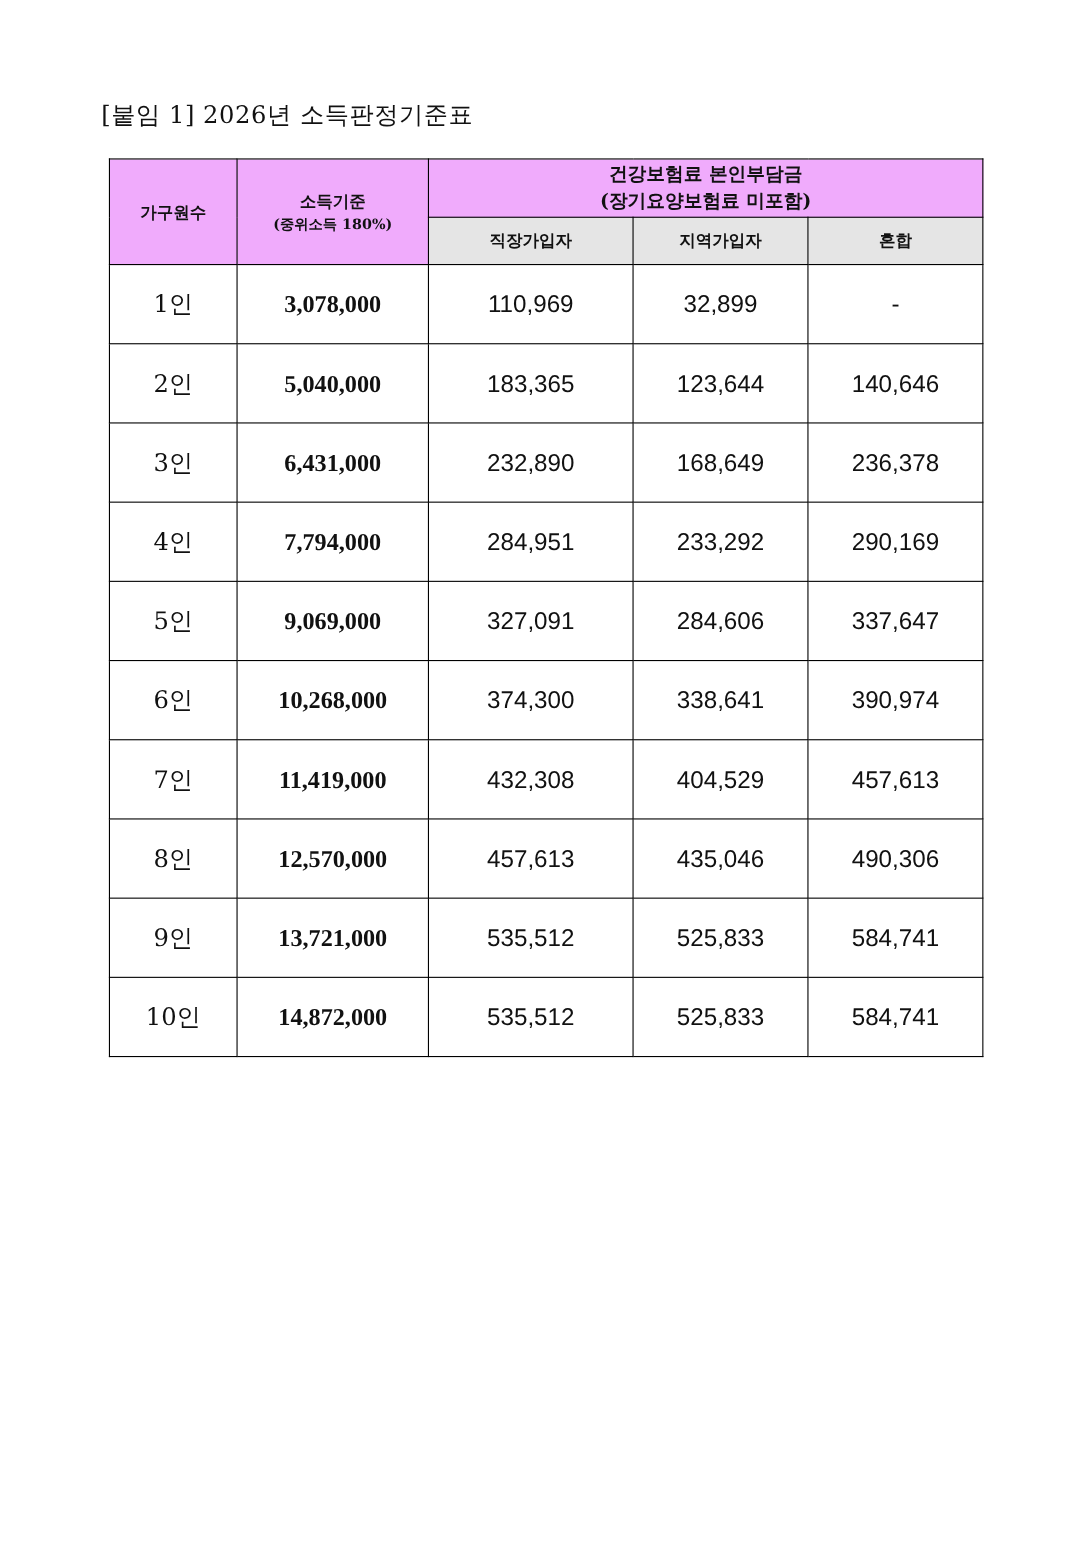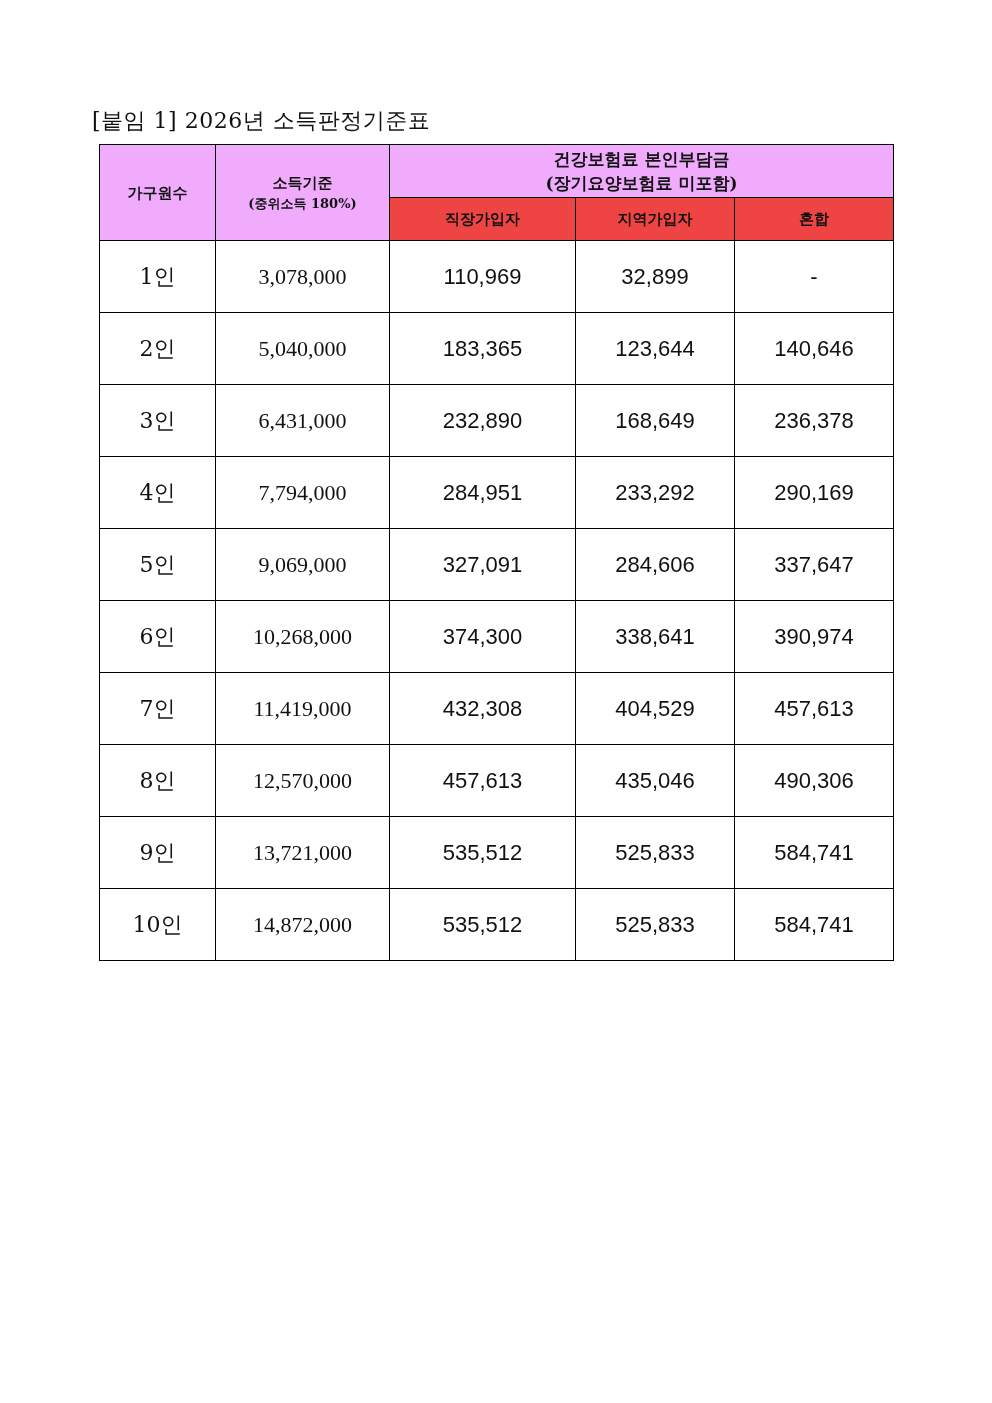--- a/index.html
+++ b/index.html
@@ -1,40 +1,40 @@
 <!DOCTYPE html>
 <html><head>
 <meta charset="utf-8">
 <style>
   html, body { margin: 0; padding: 0; background: #ffffff; }
   body { width: 992px; height: 1403px; position: relative; font-family: "DejaVu Serif", "Liberation Serif", serif; color: #111; }
   .title {
     position: absolute; left: 92px; top: 90px;
-    font-size: 22px; letter-spacing: 0.5px; color: #111; margin-top: 16px;
+    font-size: 22px; letter-spacing: 0.5px; color: #111;
   }
   table.main {
     position: absolute; left: 99px; top: 144px;
     border-collapse: collapse;
     table-layout: fixed;
     width: 794px;
   }
   table.main td {
     border: 1.5px solid #000;
     text-align: center; vertical-align: middle;
     padding: 0;
   }
   .hdr-gray { background: #f0abfc; }
-  .hdr-yellow { background: #ef4444; font-family: Liberation Serif, serif; }
+  .hdr-yellow { background: #e5e5e5; font-family: Liberation Serif, serif; }
   .h-big { font-size: 15px; font-weight: bold; }
   .h-sub { font-size: 13px; font-weight: bold; display: block; margin-top: 2px; }
   .h-group { font-size: 17px; font-weight: bold; line-height: 24px; }
   tr.top-hdr td { height: 52px; }
   tr.sub-hdr td { height: 42px; }
   tr.data td { height: 71px; font-size: 22px; }
-  td.income { font-weight: normal; font-family: "Liberation Serif", serif; font-size: 23px; }
+  td.income { font-weight: bold; font-family: "Liberation Serif", serif; font-size: 23px; }
   td.num { font-family: Liberation Sans, sans-serif; }
 </style>
 </head>
 <body>
 
 <div class="title">[붙임 1] 2026년 소득판정기준표</div>
 
 <table class="main">
   <colgroup>
     <col style="width:116px">

